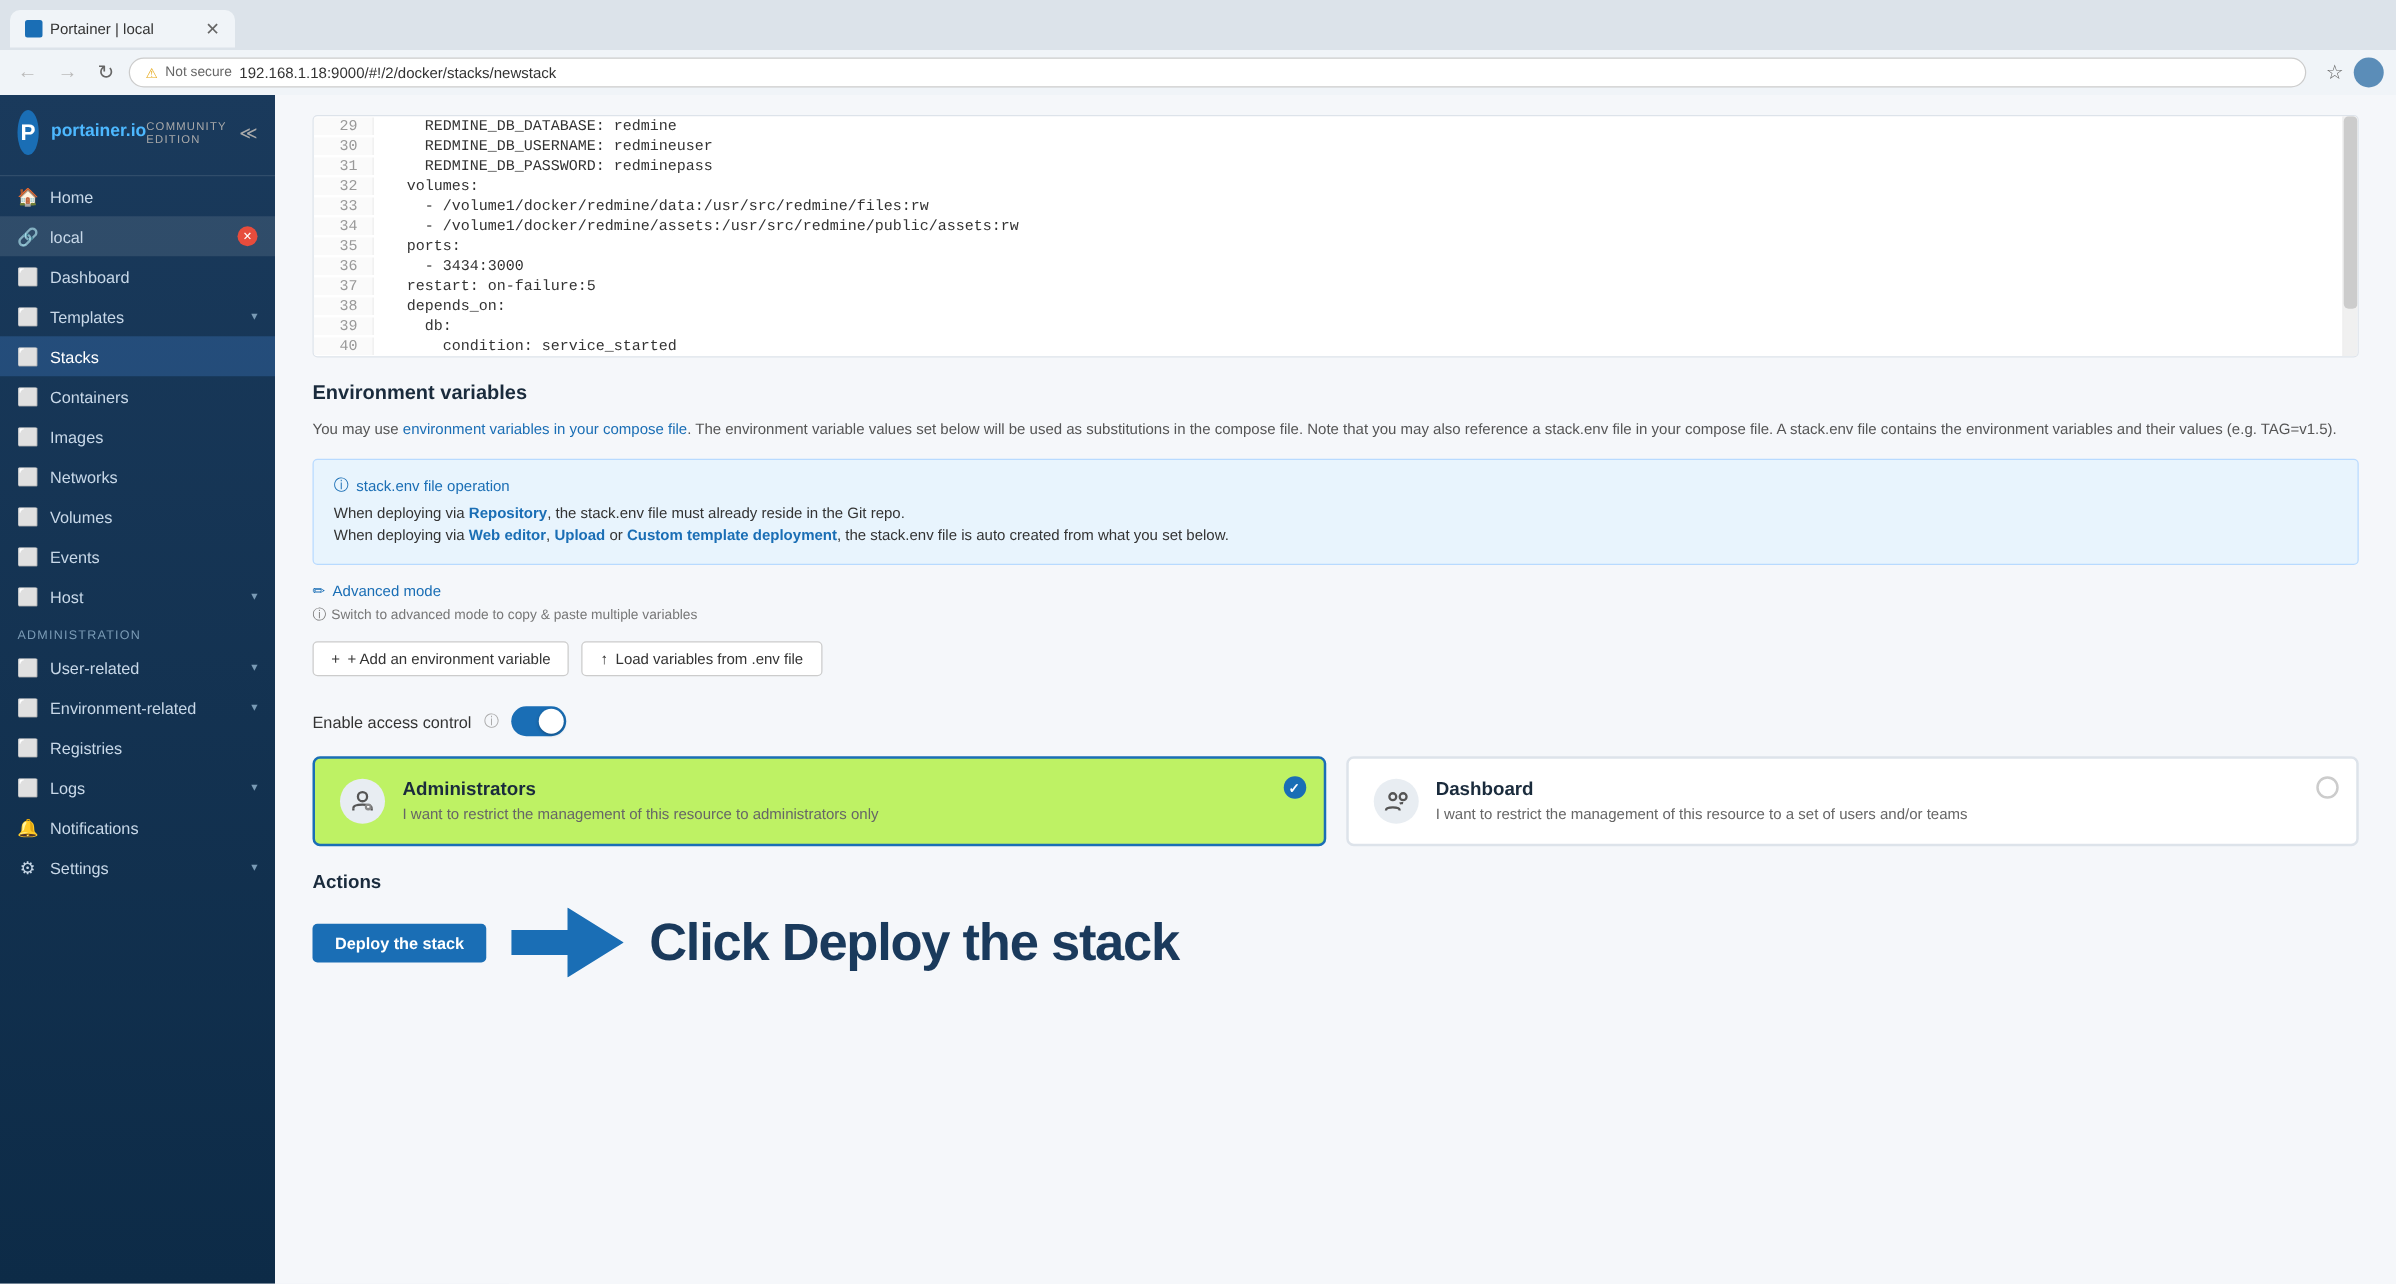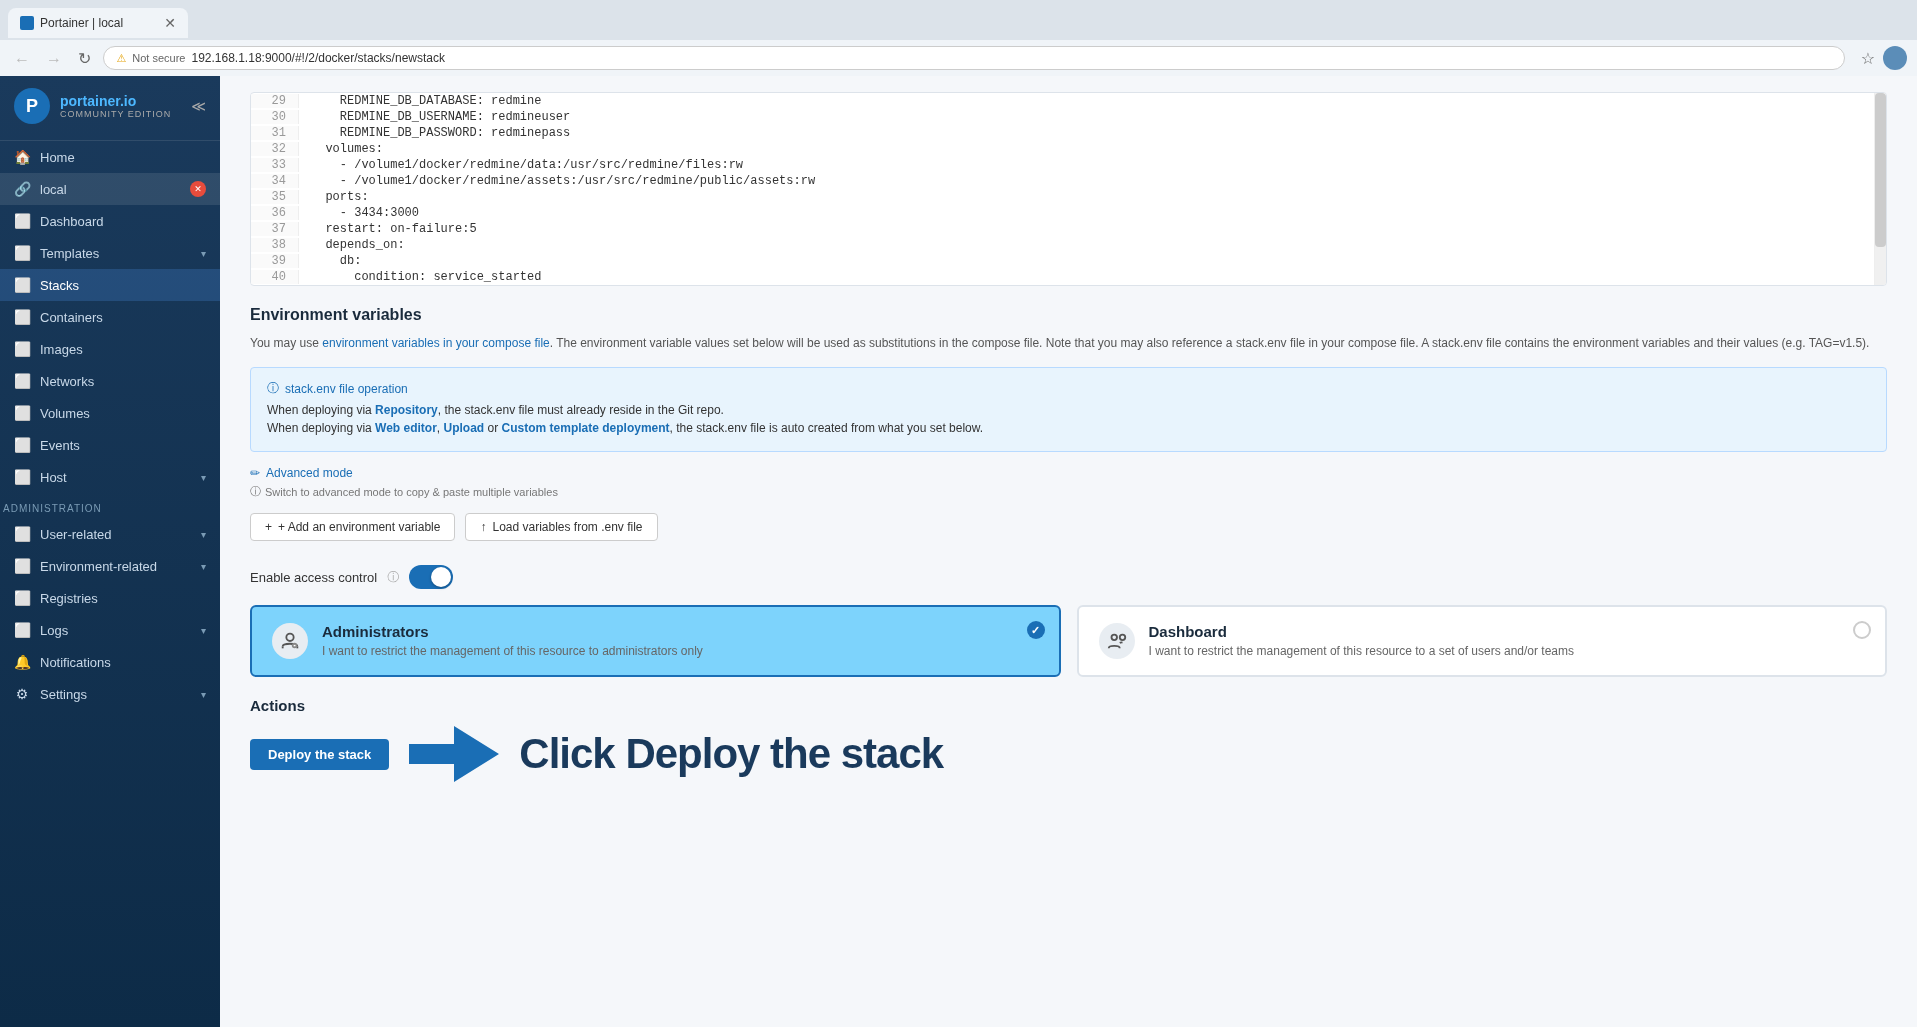--- a/index.html
+++ b/index.html
@@ -55,27 +55,27 @@
       display: flex;
       flex-direction: column;
       overflow-y: auto;
       flex-shrink: 0;
     }
     .sidebar-logo {
       display: flex; align-items: center; gap: 10px;
       padding: 16px 14px; border-bottom: 1px solid rgba(255,255,255,0.1);
     }
     .logo-icon { width: 36px; height: 36px; background: #1a6eb5; border-radius: 50%; display: flex; align-items: center; justify-content: center; }
-    .logo-text { display: flex; flex-direction: column; }
+    .logo-text { display: flex; flex-direction: row; }
     .logo-main { font-size: 14px; font-weight: bold; color: #4db8ff; }
     .logo-sub { font-size: 9px; color: #aaa; letter-spacing: 1px; }
     .sidebar-collapse { margin-left: auto; color: #aaa; cursor: pointer; font-size: 14px; }
 
     .sidebar-section-header {
-      padding: 10px 3px 4px;
+      padding: 10px 14px 4px;
       font-size: 10px; color: #7a9bb5; text-transform: uppercase; letter-spacing: 1px;
     }
     .sidebar-item {
       display: flex; align-items: center; gap: 10px;
       padding: 8px 14px; cursor: pointer; color: #c8d8e8;
       font-size: 13px; position: relative;
     }
     .sidebar-item.active { background: rgba(74, 144, 226, 0.25); color: white; }
     .sidebar-item .item-icon { width: 16px; text-align: center; font-size: 14px; }
     .sidebar-item .item-arrow { margin-left: auto; font-size: 10px; color: #7a9bb5; }
@@ -163,21 +163,21 @@
     .toggle-label { color: #333; }
 
     
     .access-cards { display: flex; gap: 16px; margin-bottom: 20px; }
     .access-card {
       flex: 1; border: 2px solid #dde3ea; border-radius: 6px;
       padding: 16px 20px; background: white; cursor: pointer;
       display: flex; align-items: flex-start; gap: 14px;
       position: relative;
     }
-    .access-card.selected { border-color: #1a6eb5; background: #7dd3fc; }
+    .access-card.selected { border-color: #1a6eb5; background: #bef264; }
     .card-radio {
       width: 18px; height: 18px; border-radius: 50%;
       position: absolute; top: 14px; right: 14px;
     }
     .card-radio.checked {
       background: #1a6eb5;
       display: flex; align-items: center; justify-content: center;
     }
     .card-radio.checked::after {
       content: '✓'; color: white; font-size: 11px; font-weight: bold;

